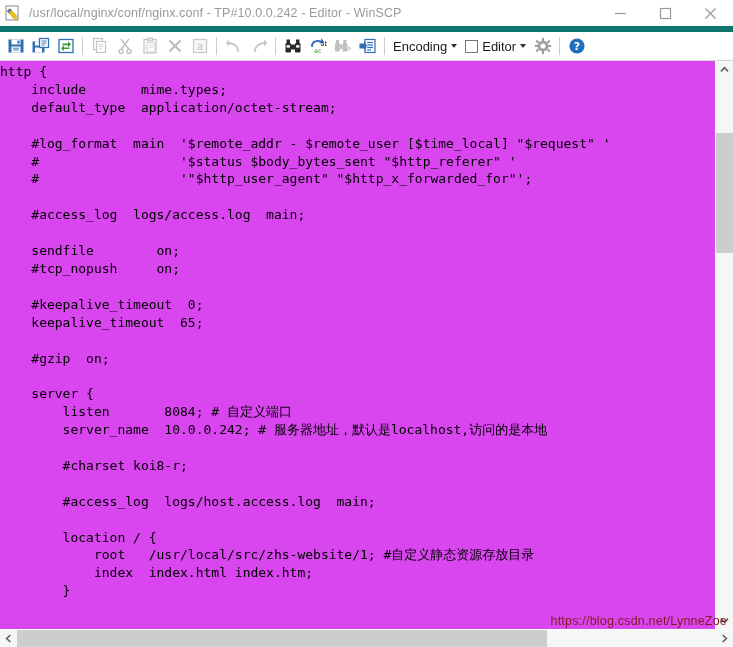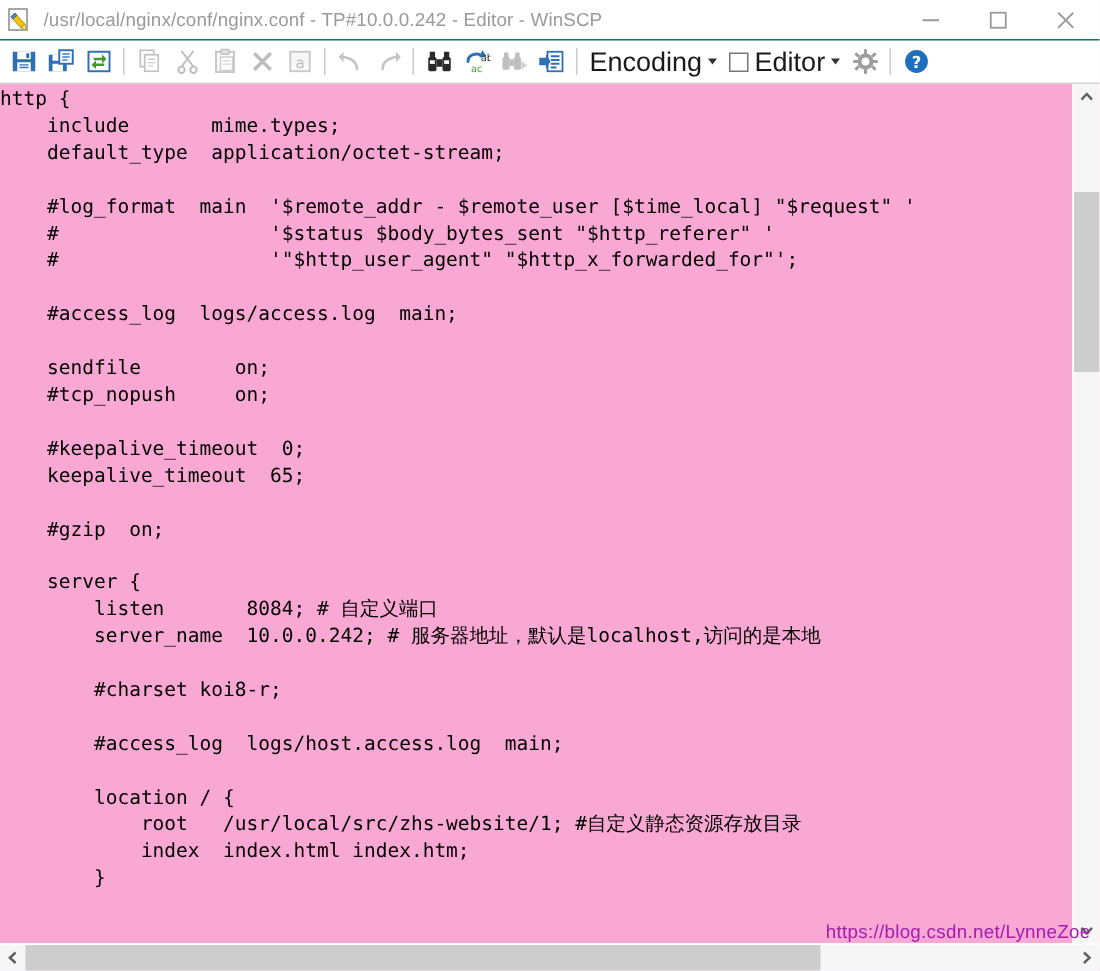--- a/index.html
+++ b/index.html
@@ -24,21 +24,21 @@
     position: relative;
   }
 
   
   #title-bar {
     height: 26px;
     min-height: 26px;
     display: flex;
     align-items: center;
     background: #ffffff;
-    border-bottom: 1px solid #0f766e;
+    border-bottom: 6px solid #0f766e;
     position: relative;
   }
   #app-icon {
     width: 18px;
     height: 18px;
     margin: 0 6px 0 5px;
     flex: 0 0 auto;
     display: block;
   }
   #title-text {
@@ -86,21 +86,21 @@
   }
   .tb-drop {
     display: flex;
     align-items: center;
     height: 24px;
     padding: 0 4px;
     flex: 0 0 auto;
     gap: 4px;
   }
   .tb-drop-label {
-    font-size: 18px;
+    font-size: 13px;
     color: #1a1a1a;
     white-space: nowrap;
   }
   .caret {
     width: 0; height: 0;
     border-left: 3.5px solid transparent;
     border-right: 3.5px solid transparent;
     border-top: 4px solid #333333;
     display: block;
   }
@@ -116,21 +116,21 @@
   #editor-area {
     flex: 1 1 auto;
     display: flex;
     position: relative;
     overflow: hidden;
   }
   #code-pane {
     flex: 1 1 auto;
     position: relative;
     overflow: hidden;
-    background: #f9a8d4;
+    background: #d946ef;
   }
   #code-text {
     position: absolute;
     left: 0;
     top: 2px;
     margin: 0;
     padding: 0;
     font-family: "DejaVu Sans Mono", "Liberation Mono", monospace;
     font-size: 13px;
     line-height: 17.9px;
@@ -195,21 +195,21 @@
     height: 17px;
     background: #cdcdcd;
   }
 
   
   #watermark {
     position: absolute;
     right: 6px;
     bottom: 19px;
     font-size: 12.5px;
-    color: #a21caf;
+    color: #7f1d1d;
     white-space: nowrap;
     pointer-events: none;
     letter-spacing: 0.2px;
   }
 </style>
 </head>
 <body>
 
 <div id="app-window">
 

